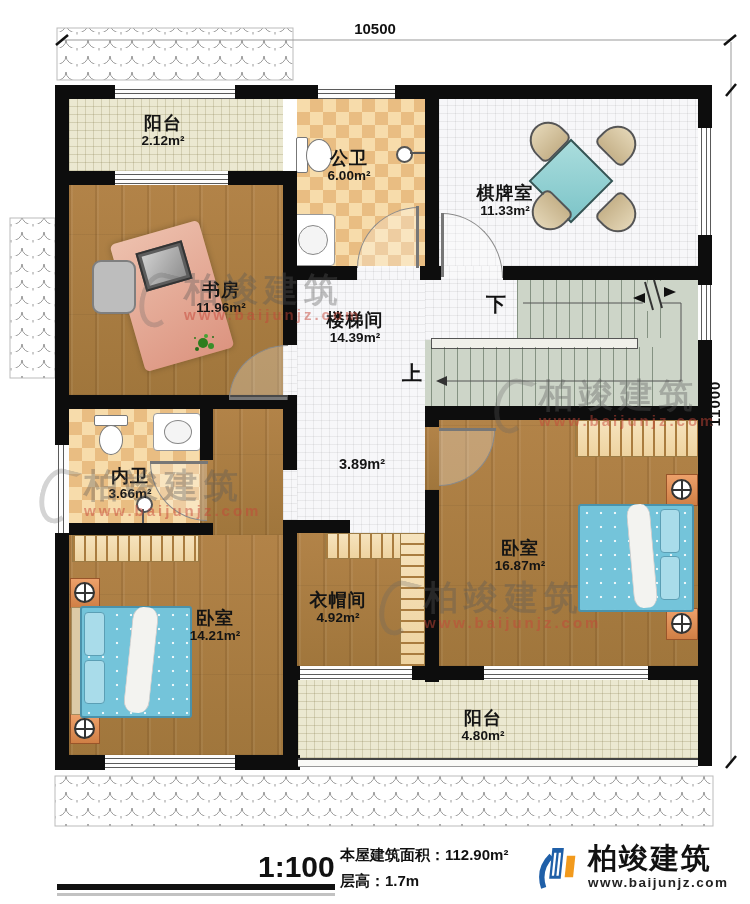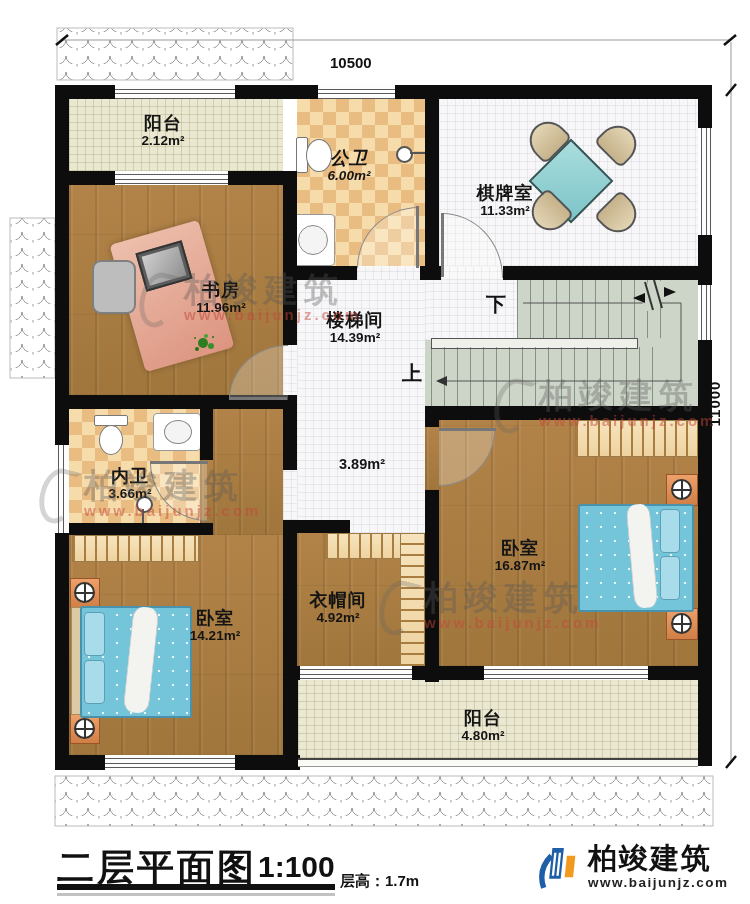--- a/index.html
+++ b/index.html
@@ -245,21 +245,21 @@
   <div class="furn pillow" style="left:660px;top:556px;width:18px;height:42px;"></div>
   <div class="furn fold" style="left:630px;top:504px;width:22px;height:104px;transform:rotate(-5deg);"></div>
 
   <div class="furn hangers-h" style="left:325px;top:533px;width:75px;height:24px;"></div>
   <div class="furn hangers-v" style="left:400px;top:533px;width:23px;height:132px;"></div>
 
   <div class="lbl" style="left:163px;top:113px;">
     <span class="nm">阳台</span>
       <span class="ar">2.12m²</span>
     </div>
-  <div class="lbl" style="left:349px;top:148px;font-style:italic;">
+  <div class="lbl" style="left:349px;top:148px;">
     <span class="nm">公卫</span>
       <span class="ar">6.00m²</span>
     </div>
   <div class="lbl" style="left:505px;top:183px;">
     <span class="nm">棋牌室</span>
       <span class="ar">11.33m²</span>
     </div>
   <div class="lbl" style="left:221px;top:280px;">
     <span class="nm">书房</span>
       <span class="ar">11.96m²</span>
@@ -285,21 +285,21 @@
     </div>
   <div class="lbl" style="left:338px;top:590px;">
     <span class="nm">衣帽间</span>
       <span class="ar">4.92m²</span>
     </div>
   <div class="lbl" style="left:483px;top:708px;">
     <span class="nm">阳台</span>
       <span class="ar">4.80m²</span>
     </div>
 
-  <div class="dim" style="left:330px;top:20px;width:90px;text-align:left;margin-top:34px;">10500</div>
+  <div class="dim" style="left:330px;top:20px;width:90px;text-align:center;">10500</div>
   <div class="dim" style="left:692px;top:395px;transform:rotate(-90deg);letter-spacing:1px;">11000</div>
 
   <svg class="abs" style="left:0;top:0;width:750px;height:904px;z-index:16;pointer-events:none">
     <polyline points="523,303 681,303 681,381 447,381" stroke="#555" stroke-width="1" fill="none"></polyline>
     <polygon points="447,376 447,386 436,381" fill="#333"></polygon>
     <polygon points="648,281 666,281 659,311 641,311" fill="#cdd5c8"></polygon>
     <path d="M645,282 L653,310" stroke="#333" stroke-width="2"></path>
     <path d="M654,280 L662,308" stroke="#333" stroke-width="2"></path>
     <polygon points="633,298 645,293 645,303" fill="#111"></polygon>
     <polygon points="676,292 664,287 664,297" fill="#111"></polygon>
@@ -321,24 +321,26 @@
   </div>
   <div class="wm" style="left:40px;top:468px;">
     <span class="wm-ico"></span>
     <span><span class="wm-name">柏竣建筑</span><br><span class="wm-url">www.baijunjz.com</span></span>
   </div>
   <div class="wm" style="left:380px;top:580px;">
     <span class="wm-ico"></span>
     <span><span class="wm-name">柏竣建筑</span><br><span class="wm-url">www.baijunjz.com</span></span>
   </div>
 
-  <div class="tb-title">二层平面图</div>
   <div class="tb-u1"></div>
   <div class="tb-u2"></div>
   <div class="tb-scale">1:100</div>
+  <div class="tb-line" style="top:846px;">
+    <span>本屋建筑面积：</span><span>112.90m²</span>
+  </div>
   <div class="tb-line" style="top:872px;">
     <span>层高：</span><span>1.7m</span>
   </div>
   <div class="logo">
     <svg width="46" height="50" viewBox="0 0 60 64">
       <path d="M10 58 Q2 34 20 16" stroke="#1f5fa8" stroke-width="7" fill="none"></path>
       <rect x="22" y="6" width="15" height="40" fill="#1f5fa8" transform="skewX(-6)"></rect>
       <rect x="25" y="12" width="3" height="30" fill="#fff" transform="skewX(-6)"></rect>
       <rect x="31" y="12" width="3" height="30" fill="#fff" transform="skewX(-6)"></rect>
       <rect x="42" y="16" width="11" height="28" fill="#f29a1d" transform="skewX(-6)"></rect>

